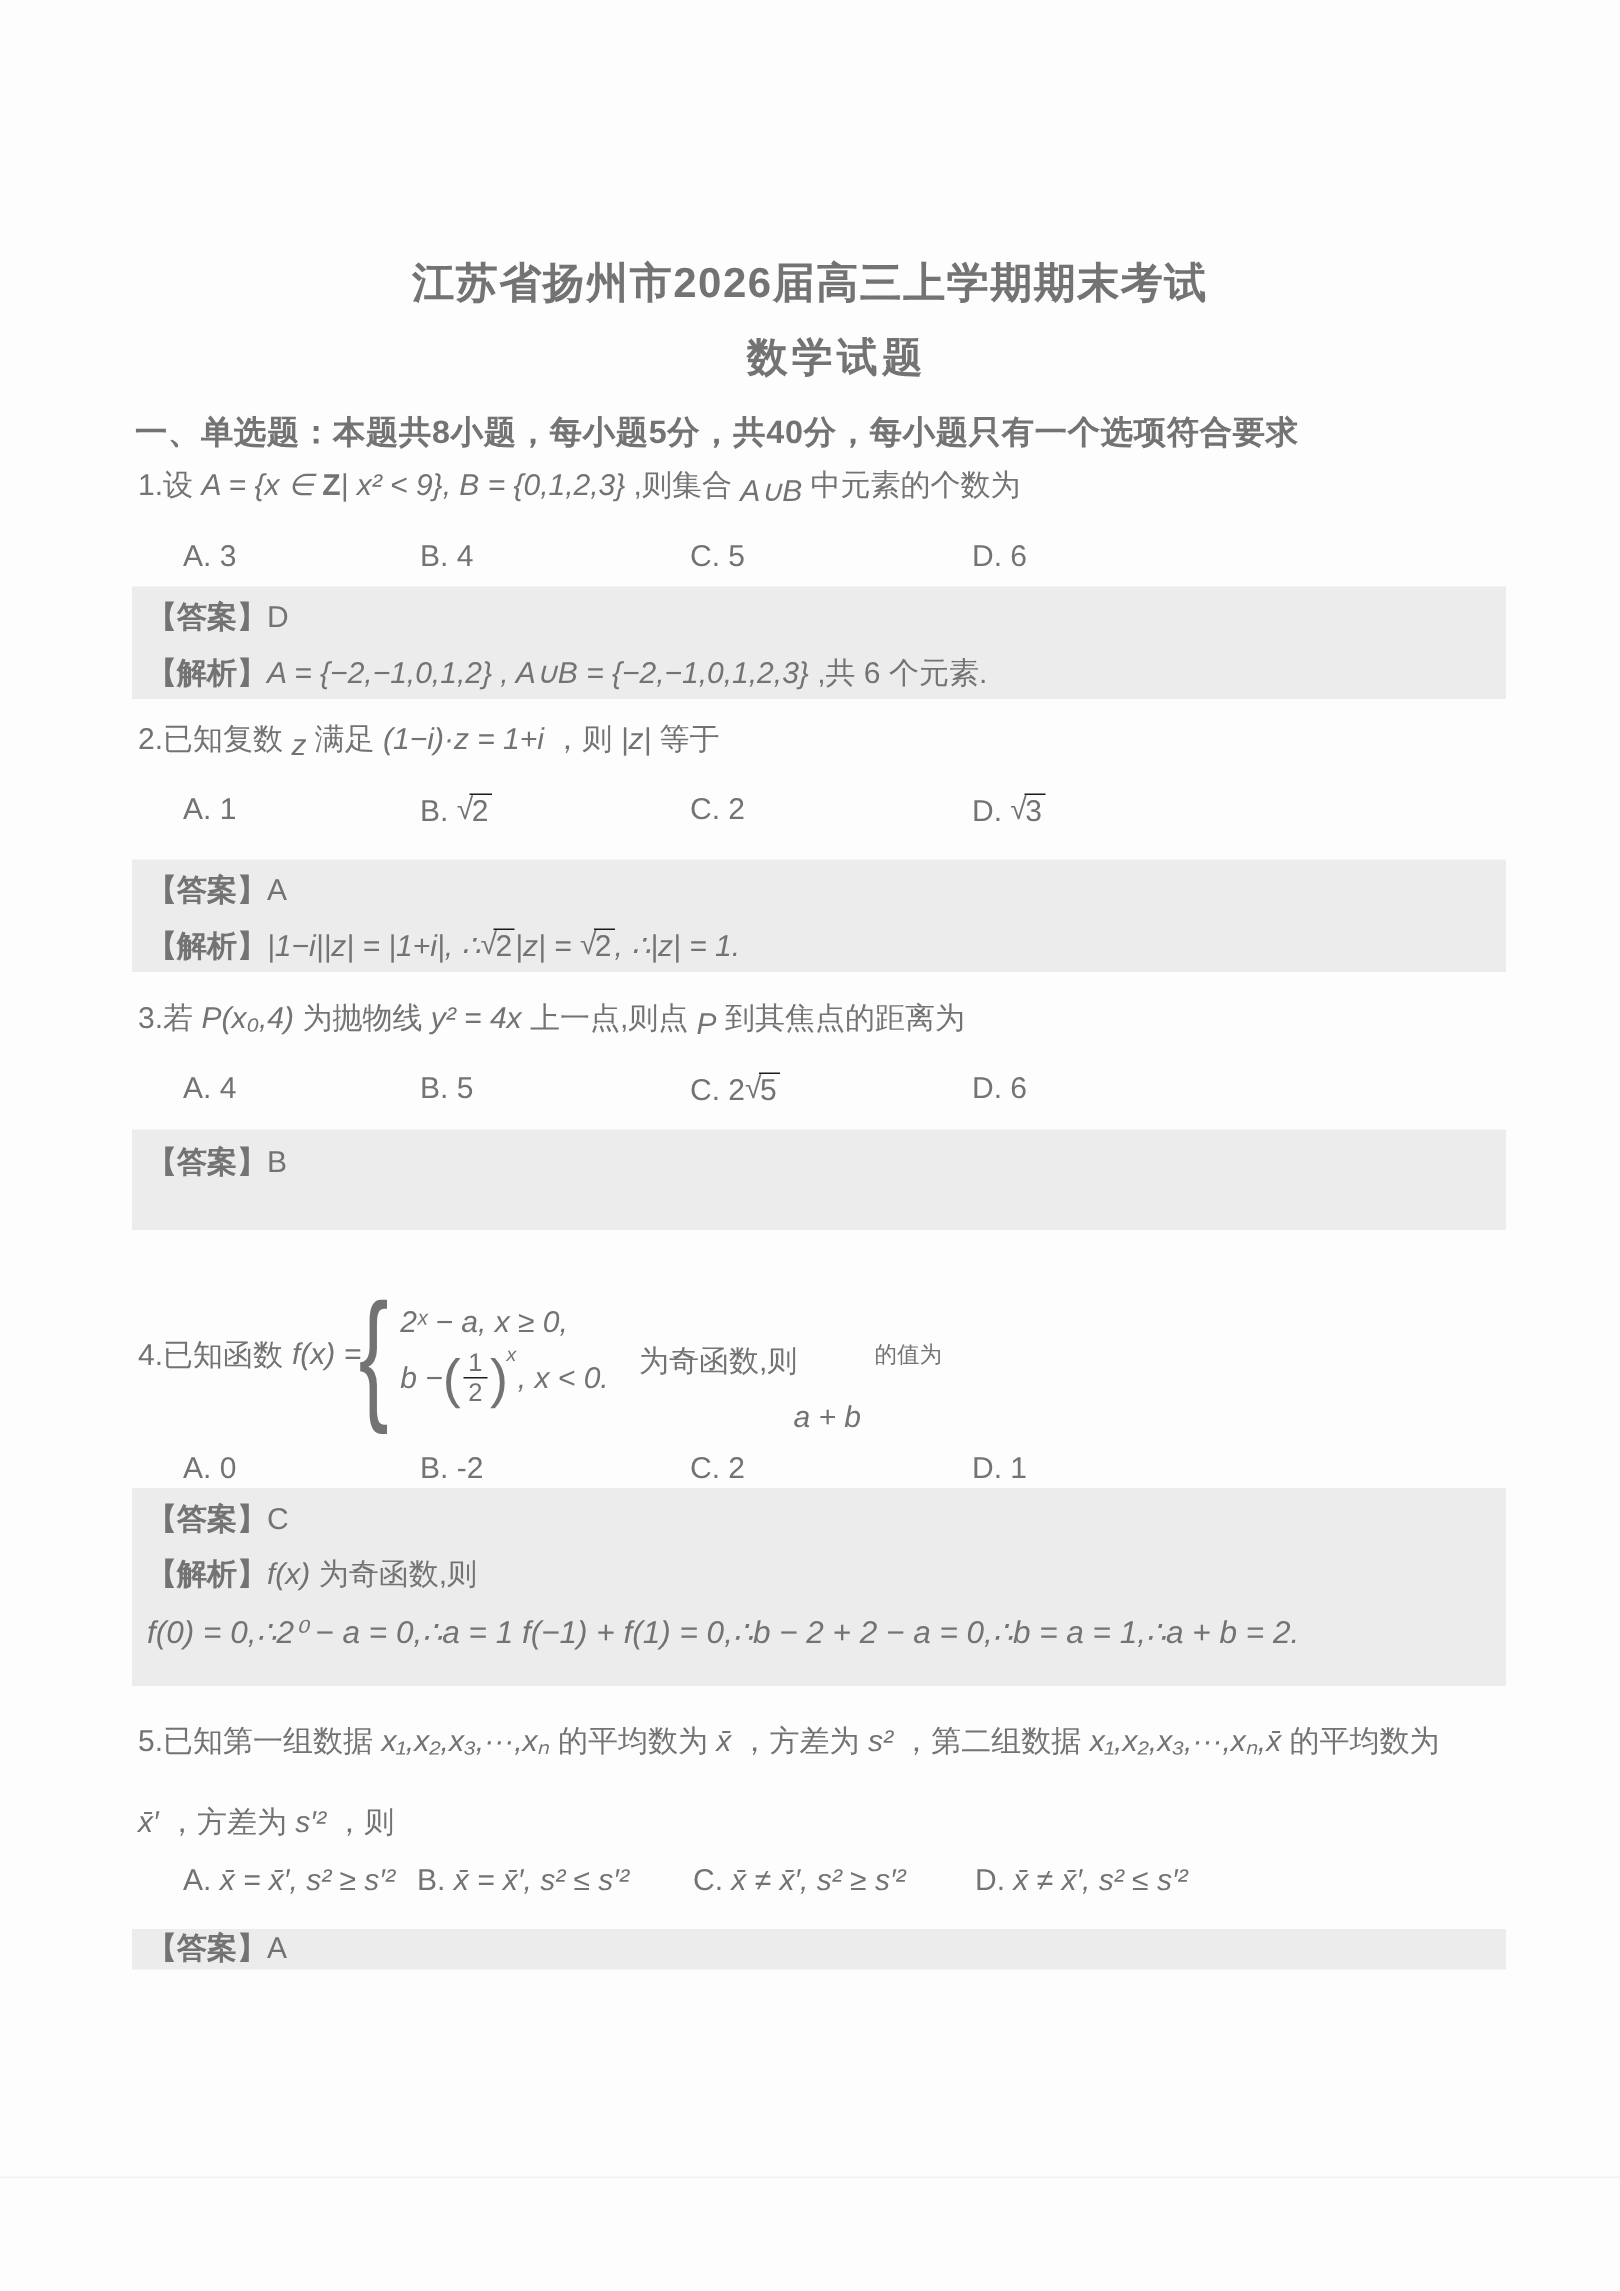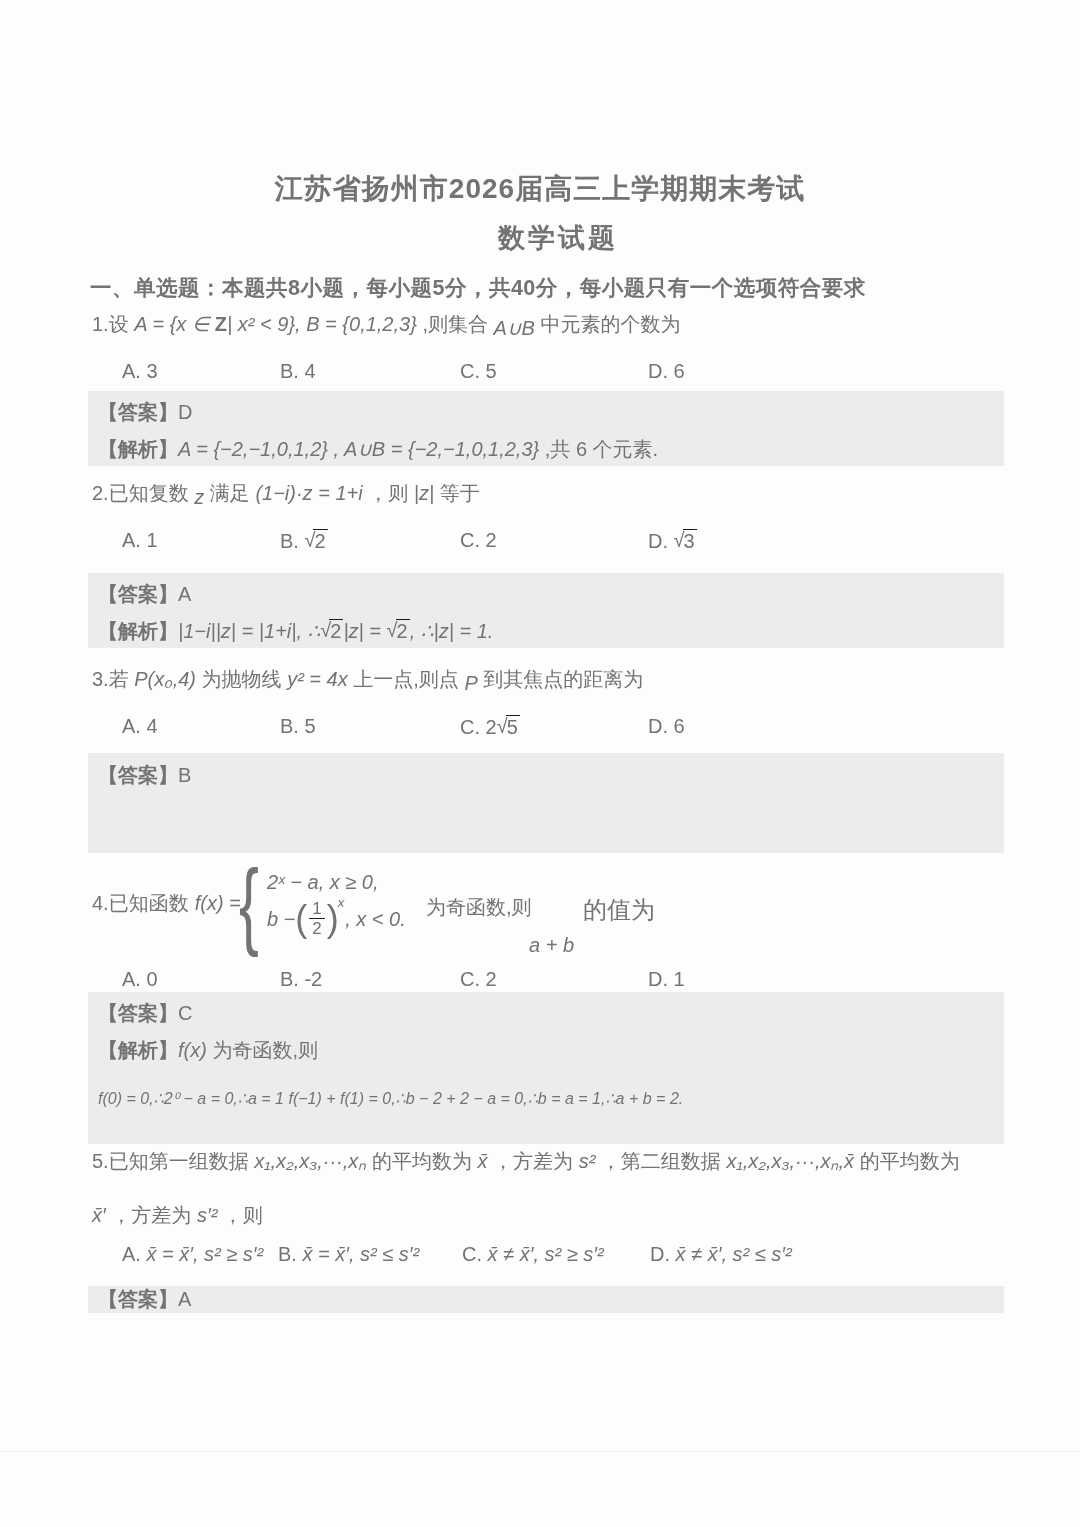--- a/index.html
+++ b/index.html
@@ -97,21 +97,21 @@
 
   <div class="abs stem" style="top:664px;left:92px">
     <span class="t">3.若 </span><span class="m">P(x₀,4)</span><span class="t"> 为抛物线 </span><span class="m">y² = 4x</span><span class="t"> 上一点,则点 </span><span class="m low">P</span><span class="t"> 到其焦点的距离为</span>
   </div>
   <div class="abs opt-row" style="top:715px">
     <span class="opt-a">A. 4</span>
     <span class="opt-b">B. 5</span>
     <span class="opt-c"><span class="t">C. 2</span><span class="sq"><span class="sqsign">√</span><span class="rad">5</span></span></span>
     <span class="opt-d">D. 6</span>
   </div>
-  <div class="abs ansblock" style="top:753px;height:100px">
+  <div class="abs ansblock" style="top:753px;height:67px">
     <div class="ansline" style="margin-top:8px">
       <span class="lbl">【答案】</span><span class="t">B</span>
     </div>
   </div>
 
   <div class="abs q4row" style="top:846px">
     <div class="q4flex">
       <span class="t" style="font-size:20px">4.已知函数 </span>
       <span class="m" style="font-size:20px;margin-left:6px">f(x) =</span>
       <span class="brace">{</span>
@@ -126,37 +126,37 @@
               <span class="fracnum">1</span>
               <span class="fracden">2</span>
             </span>
             <span class="paren">)</span>
             <span class="supx">x</span>
             <span class="m">, x &lt; 0.</span>
         </div>
       </div>
     </div>
     <span class="abs t" style="left:334px;top:48px;font-size:20px">为奇函数,则</span>
-    <span class="abs t" style="left:491px;top:48px;font-size:24px">的值为</span>
+    <span class="abs t" style="left:491px;top:48px;font-size:15px">的值为</span>
     <span class="abs m" style="left:437px;top:88px;font-size:20px">a + b</span>
   </div>
   <div class="abs opt-row" style="top:968px">
     <span class="opt-a">A. 0</span>
     <span class="opt-b">B. -2</span>
     <span class="opt-c">C. 2</span>
     <span class="opt-d">D. 1</span>
   </div>
-  <div class="abs ansblock" style="top:992px;height:152px">
+  <div class="abs ansblock" style="top:992px;height:132px">
     <div class="ansline" style="margin-top:7px">
       <span class="lbl">【答案】</span><span class="t">C</span>
     </div>
     <div class="ansline" style="margin-top:8px">
       <span class="lbl">【解析】</span><span class="m">f(x)</span><span class="t"> 为奇函数,则</span>
     </div>
-    <div class="ansline m" style="margin-top:19px;font-size:16px">f(0) = 0,∴2⁰ − a = 0,∴a = 1 f(−1) + f(1) = 0,∴b − 2 + 2 − a = 0,∴b = a = 1,∴a + b = 2.</div>
+    <div class="ansline m" style="margin-top:9px;font-size:21px">f(0) = 0,∴2⁰ − a = 0,∴a = 1 f(−1) + f(1) = 0,∴b − 2 + 2 − a = 0,∴b = a = 1,∴a + b = 2.</div>
   </div>
 
   <div class="abs stem" style="top:1146px;left:92px">
     <span class="t">5.已知第一组数据 </span><span class="m">x₁,x₂,x₃,···,xₙ</span><span class="t"> 的平均数为 </span><span class="m">x̄</span><span class="t"> ，方差为 </span><span class="m">s²</span><span class="t"> ，第二组数据 </span><span class="m">x₁,x₂,x₃,···,xₙ,x̄</span><span class="t"> 的平均数为</span>
   </div>
   <div class="abs stem" style="top:1200px;left:92px">
     <span class="m">x̄′</span><span class="t"> ，方差为 </span><span class="m">s′²</span><span class="t"> ，则</span>
   </div>
   <div class="abs opt-row q5" style="top:1243px">
     <span class="opt-a"><span class="t">A. </span><span class="m">x̄ = x̄′, s² ≥ s′²</span></span>

